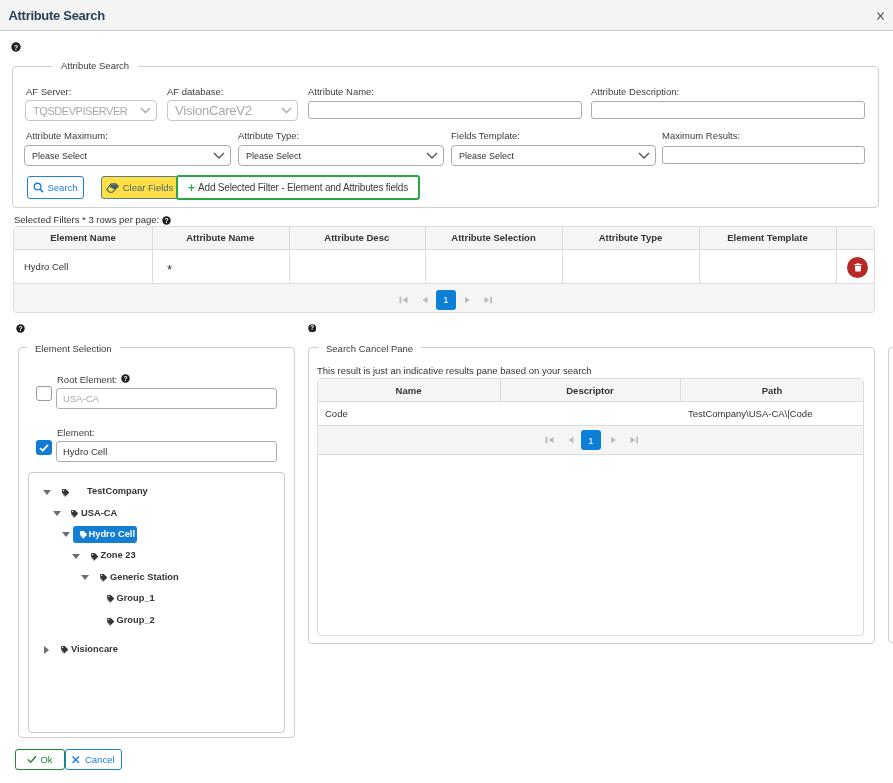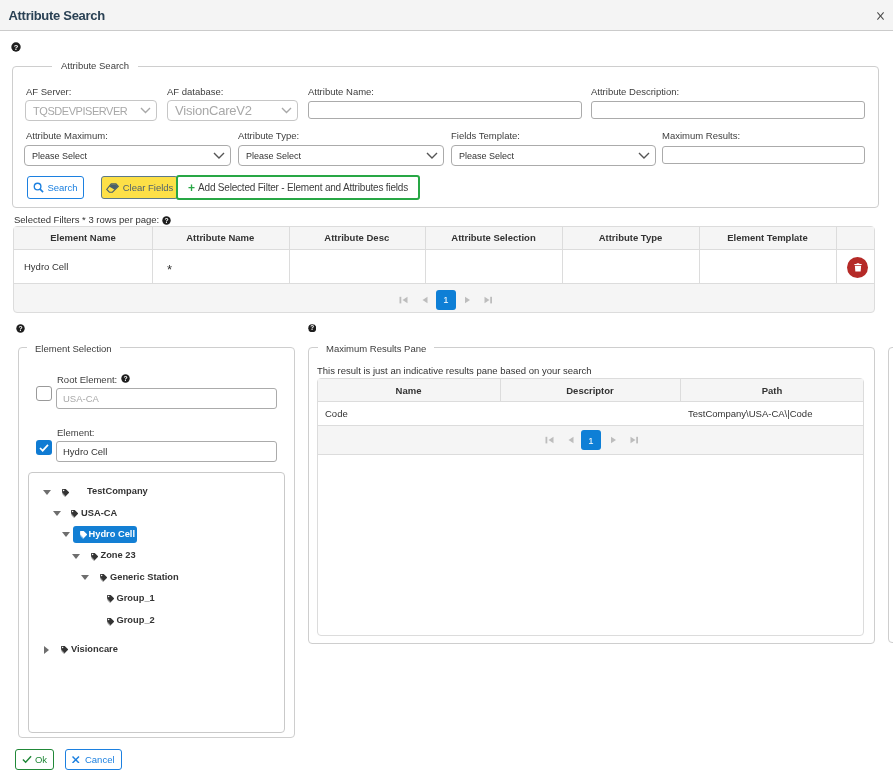--- a/index.html
+++ b/index.html
@@ -227,21 +227,21 @@
     <div class="caret-r" style="left:44px;top:645.5px;"></div>
     <svg class="abs" style="left:60px;top:645.2px" width="8.5" height="9" viewBox="0 0 18 20">
       <path d="M2 10 V3 Q2 2 3 2 H10 L17 9 Q18 10 17 11 L11 17 Q10 18 9 17 Z" fill="#333"></path>
       <circle cx="5.5" cy="5.5" r="1.6" fill="#fff"></circle>
       <path d="M2.5 12.5 L8 18 Q9 19 10 18" stroke="#333" stroke-width="1.6" fill="none"></path>
     </svg>
     <div class="tree-t" style="left:71px;top:643.5px;">Visioncare</div>
   </div>
 
 <div class="fieldset" style="left:308px;top:347px;width:566.5px;height:297px;"></div>
-<div class="legend" style="left:318px;top:342.5px;">Maximum Results Pane</div>
+<div class="legend" style="left:318px;top:342.5px;">Search Cancel Pane</div>
 <div class="lbl" style="left:317px;top:365px;color:#333;">This result is just an indicative results pane based on your search</div>
 
 <div class="abs" style="left:317px;top:378px;width:547px;height:257.5px;border:1px solid #dcdcdc;border-radius:4px;"></div>
 <div class="abs" style="left:318px;top:379px;width:545px;height:22px;background:#f5f5f5;"></div>
 <div class="tbl-hcell" style="left:317px;top:379px;width:183px;height:22px;">Name</div>
 <div class="tbl-hcell" style="left:500px;top:379px;width:180px;height:22px;">Descriptor</div>
 <div class="tbl-hcell" style="left:680px;top:379px;width:184px;height:22px;">Path</div>
 <div class="abs" style="left:500px;top:379px;width:1px;height:45px;background:#dcdcdc;"></div>
 <div class="abs" style="left:680px;top:379px;width:1px;height:45px;background:#dcdcdc;"></div>
 <div class="abs" style="left:318px;top:401px;width:545px;height:24px;background:#fff;border-top:1px solid #dcdcdc;"></div>
@@ -255,20 +255,20 @@
       <path d="M30.5 6.8 L25.5 10 L30.5 13.2 Z" fill="#bdbdbd"></path>
       <path d="M68 6.8 L73 10 L68 13.2 Z" fill="#bdbdbd"></path>
       <path d="M87.5 6.8 L92.5 10 L87.5 13.2 Z" fill="#bdbdbd"></path>
       <rect x="93.2" y="6.8" width="1.8" height="6.6" fill="#bdbdbd"></rect>
     </svg>
     <div class="abs" style="left:581px;top:430px;width:20px;height:20px;background:#0e7fd6;border-radius:3px;color:#fff;font-size:9.5px;display:flex;align-items:center;justify-content:center;">1</div>
   </div>
 
 <div class="fieldset" style="left:888px;top:347px;width:20px;height:296px;"></div>
 
-<div class="btn" style="left:15px;top:749px;width:39px;height:21px;border:1.5px solid #218838;color:#218838;">
+<div class="btn" style="left:15px;top:749px;width:50px;height:21px;border:1.5px solid #218838;color:#218838;">
 <svg width="10" height="9" viewBox="0 0 11 9" style="margin-right:3px">
       <path d="M1 4.5 L4 7.5 L10 1" stroke="#218838" stroke-width="1.6" fill="none"></path>
     </svg>Ok</div>
 <div class="btn" style="left:65px;top:749px;width:57px;height:21px;border:1.5px solid #1c80e0;color:#1c80e0;">
 <svg width="7.5" height="7.5" viewBox="0 0 11 11" style="margin-right:5px">
       <path d="M1.5 0 L5.5 4 L9.5 0 L11 1.5 L7 5.5 L11 9.5 L9.5 11 L5.5 7 L1.5 11 L0 9.5 L4 5.5 L0 1.5 Z" fill="#1c80e0"></path>
     </svg>Cancel</div>
 
 </body></html>

